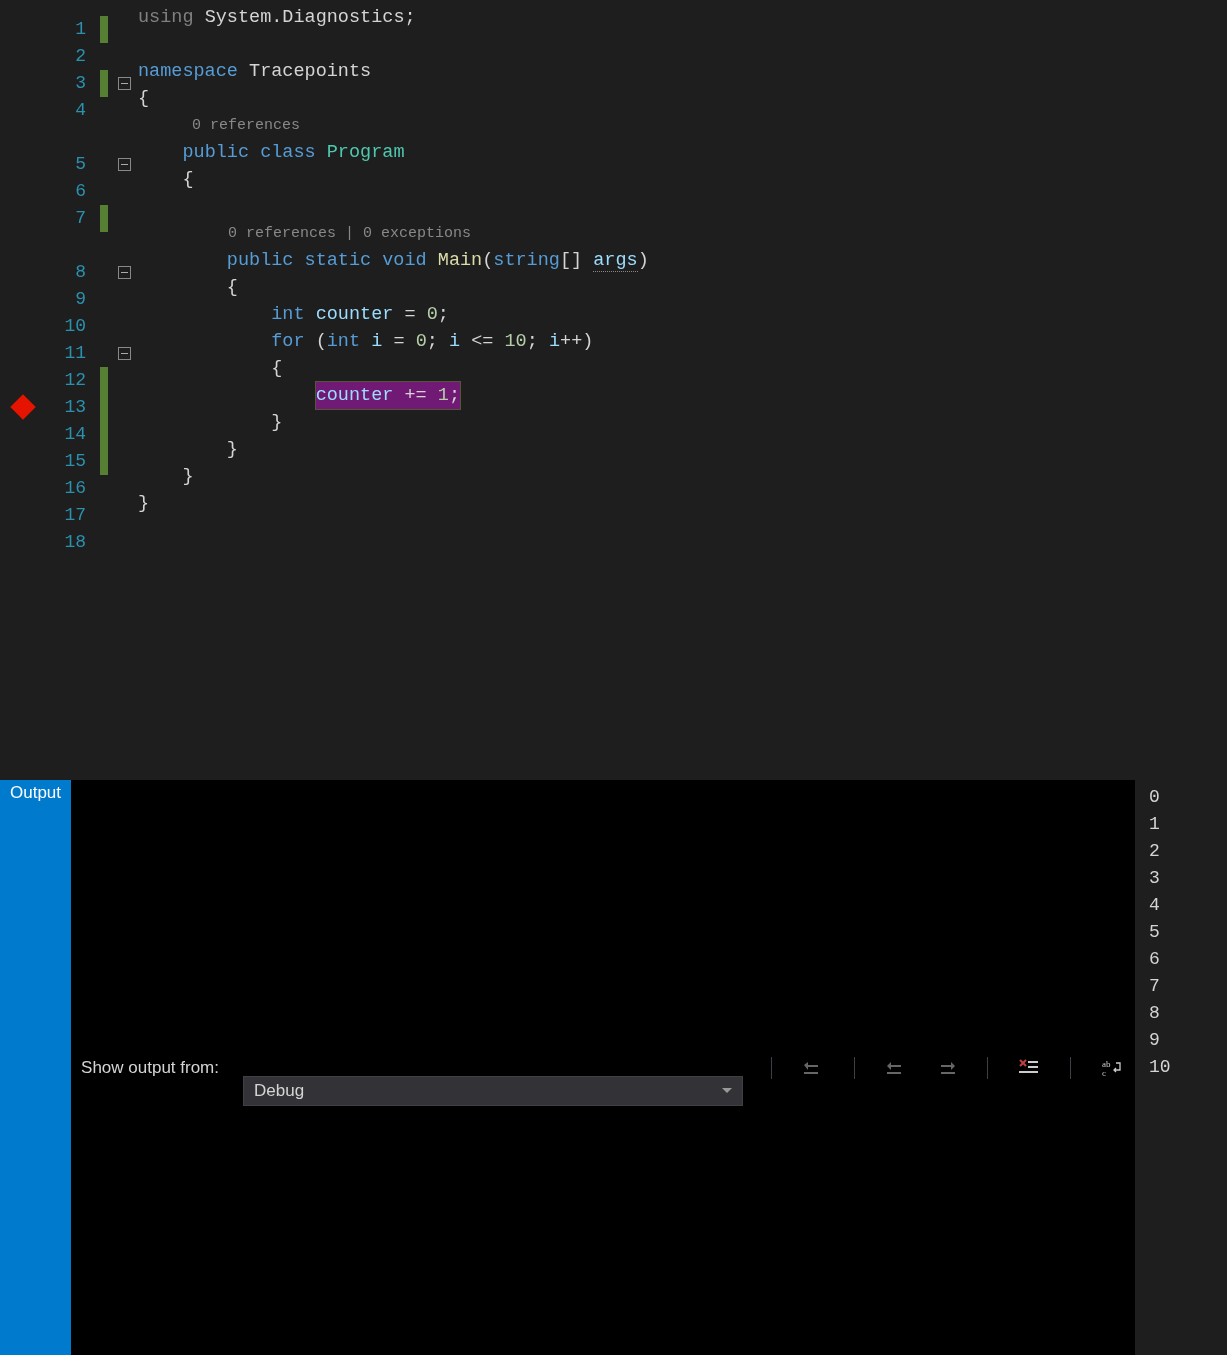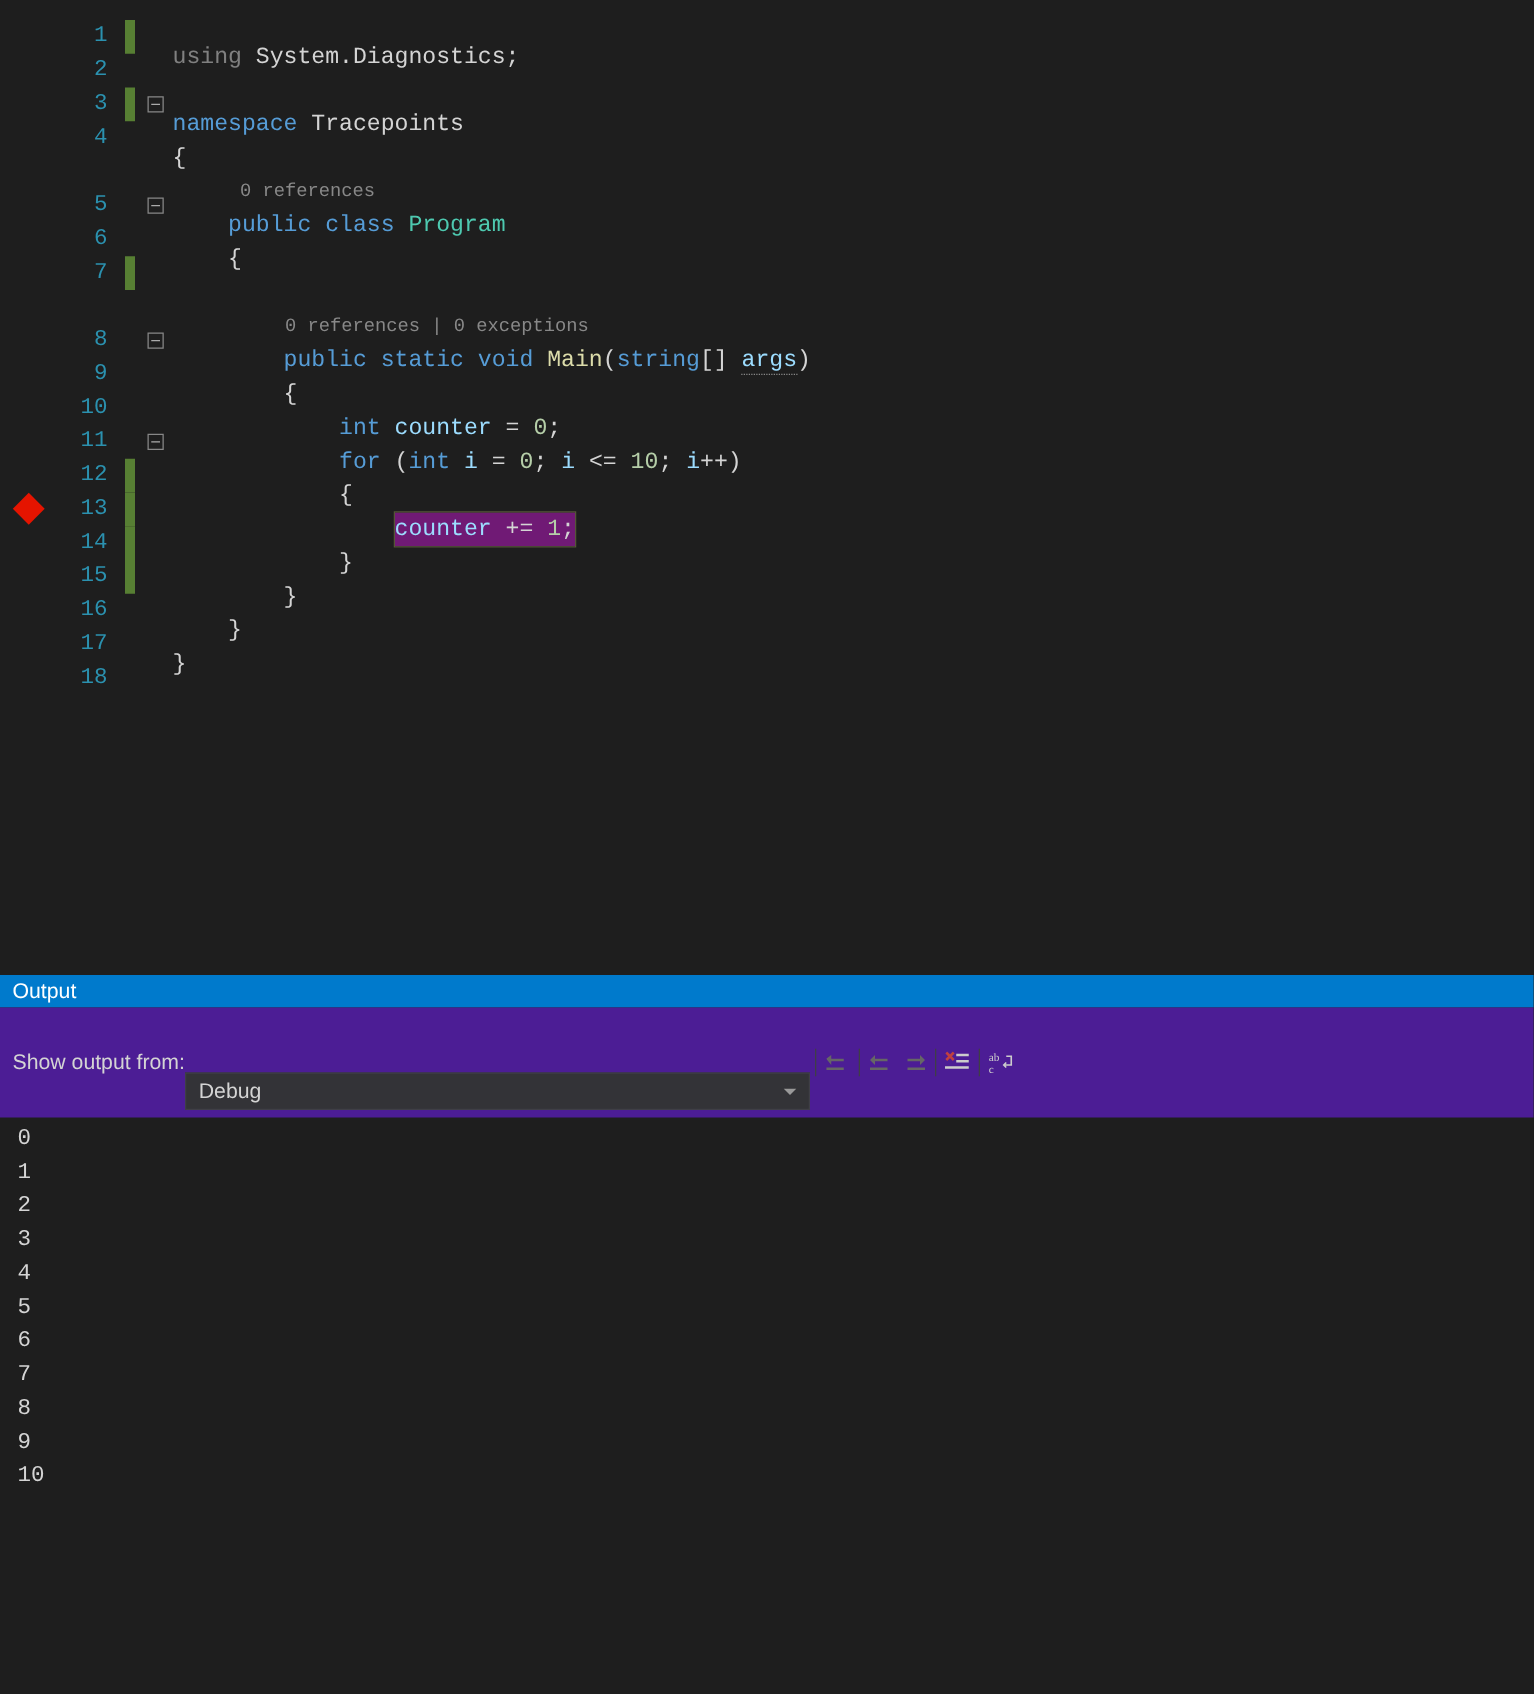--- a/index.html
+++ b/index.html
@@ -73,21 +73,21 @@
     position: relative;
   }
   .fold-box::before, .fold-box::after {
     content: '';
     position: absolute;
     background: #aaa;
   }
   .fold-box::before { left:2px; right:2px; top:5px; height:1px; }
   .code-col {
     flex: 1;
-    padding-top: 32px;
+    padding-top: 4px;
     position: relative;
   }
   .code-line {
     height: 27px;
     line-height: 27px;
     white-space: pre;
     font-size: 18.5px;
     position: relative;
   }
   .codelens {
@@ -107,36 +107,36 @@
   .dim { color: #808080; }
   .highlighted {
     background: #701a75;
     outline: 1px solid #555538;
     display: inline-block;
   }
   .underline-dotted { border-bottom: 1px dotted #888; }
   .output-panel {
     flex: 1;
     display: flex;
-    flex-direction: column;
+    flex-direction: row;
     background: #1e1e1e;
   }
   .output-title {
     background: #007acc;
     color: #fff;
     font-family: 'Segoe UI', Arial, sans-serif;
     font-size: 17px;
     padding: 3px 10px;
   }
   .output-toolbar {
     display: flex;
     align-items: center;
     padding: 6px 10px;
-    gap: 0;
-    background: #4c1d95;
+    gap: 24px;
+    background: #000000;
     font-family: 'Segoe UI', Arial, sans-serif;
     font-size: 17px;
   }
   .toolbar-label { color: #d4d4d4; }
   .toolbar-select {
     background: #333337;
     border: 1px solid #3f3f46;
     color: #d4d4d4;
     padding: 4px 10px;
     width: 500px;

